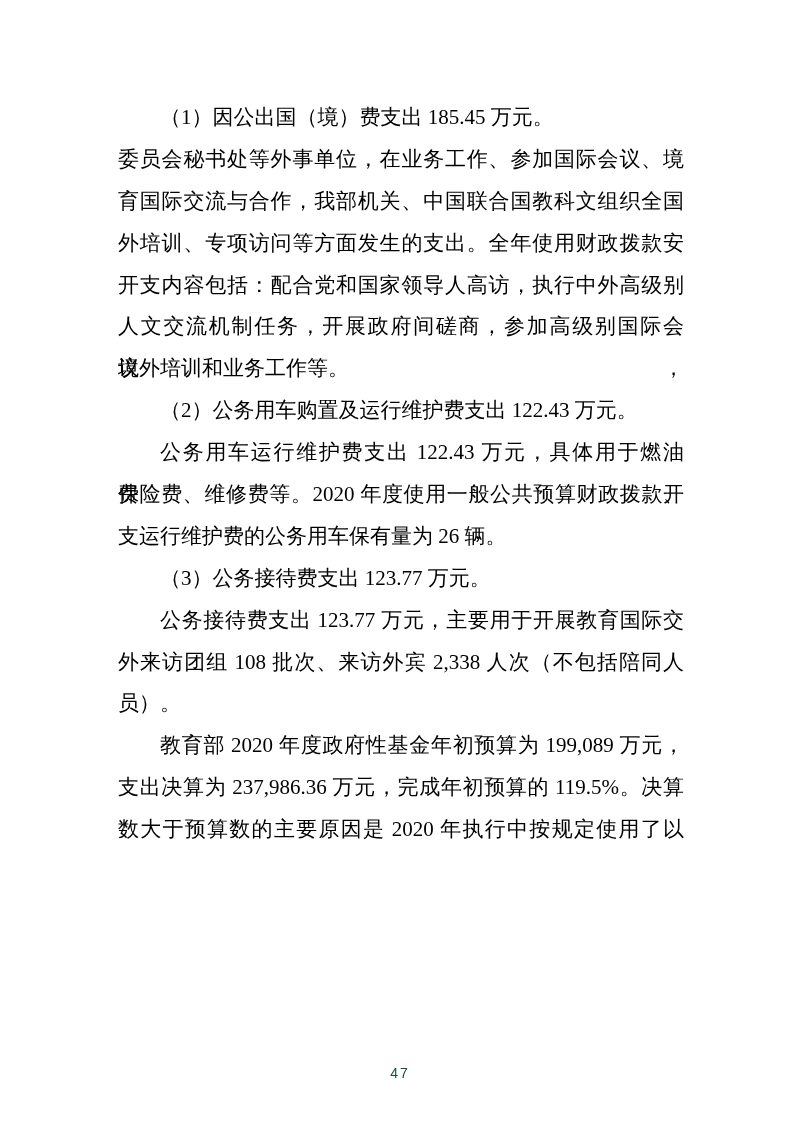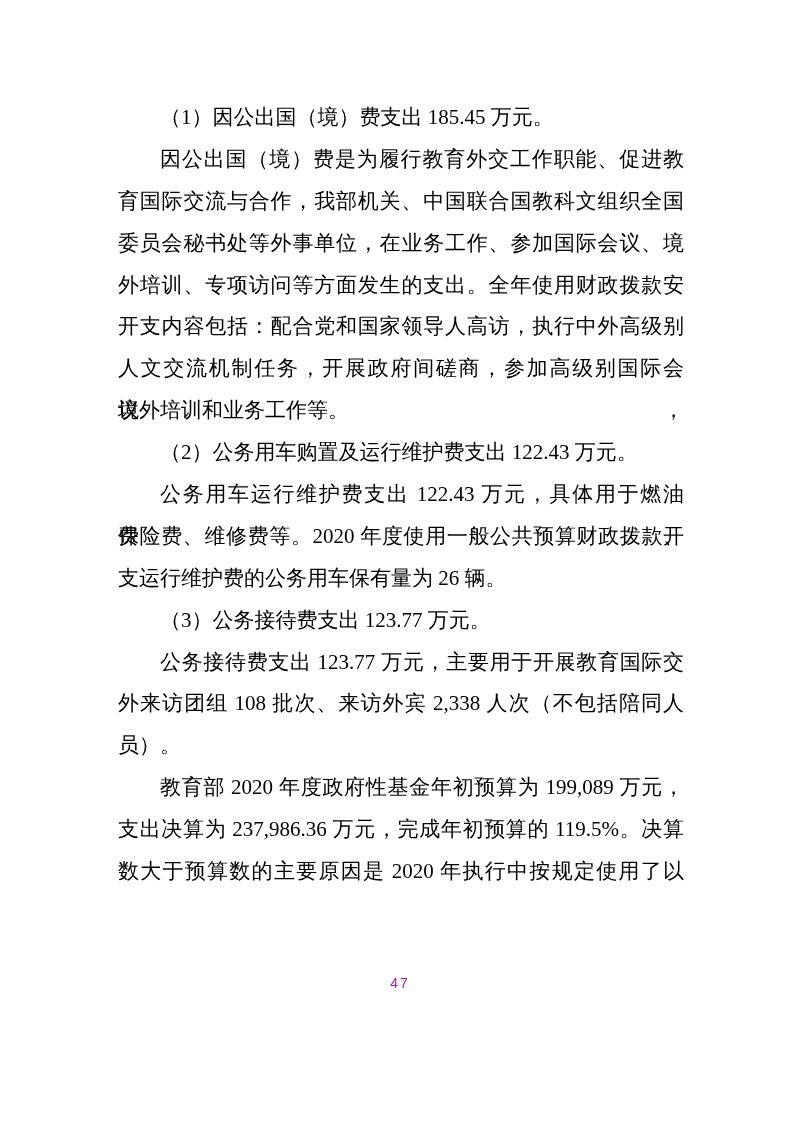--- a/index.html
+++ b/index.html
@@ -34,40 +34,39 @@
     text-align-last: justify;
   }
   .line.ind {
     text-indent: 42px;
   }
   .bold {
     font-weight: bold;
   }
   .page-num {
     position: absolute;
-    top: 975px;
+    top: 1065px;
     left: 0;
     width: 800px;
     text-align: center;
     font-size: 14px;
     letter-spacing: 2px;
-    color: #a21caf;
+    color: #14532d;
     font-family: "Liberation Sans", "DejaVu Sans", sans-serif;
   }
 </style>
 </head>
 <body>
 
 <div class="page">
   <div class="text-block">
 
     <div class="line ind">（1）因公出国（境）费支出 185.45 万元。</div>
-    <div class="line ind just">因公出国（境）费是为履行教育外交工作职能、促进教</div>
+    <div class="line just">委员会秘书处等外事单位，在业务工作、参加国际会议、境</div>
     <div class="line just">育国际交流与合作，我部机关、中国联合国教科文组织全国</div>
-    <div class="line just">委员会秘书处等外事单位，在业务工作、参加国际会议、境</div>
     <div class="line just">外培训、专项访问等方面发生的支出。全年使用财政拨款安</div>
     <div class="line just">开支内容包括：配合党和国家领导人高访，执行中外高级别</div>
     <div class="line just">人文交流机制任务，开展政府间磋商，参加高级别国际会议，</div>
     <div class="line">境外培训和业务工作等。</div>
     <div class="line ind">（2）公务用车购置及运行维护费支出 122.43 万元。</div>
     <div class="line ind just">公务用车运行维护费支出 122.43 万元，具体用于燃油费、</div>
     <div class="line just">保险费、维修费等。2020 年度使用一般公共预算财政拨款开</div>
     <div class="line">支运行维护费的公务用车保有量为 26 辆。</div>
     <div class="line ind">（3）公务接待费支出 123.77 万元。</div>
     <div class="line ind just">公务接待费支出 123.77 万元，主要用于开展教育国际交</div>

